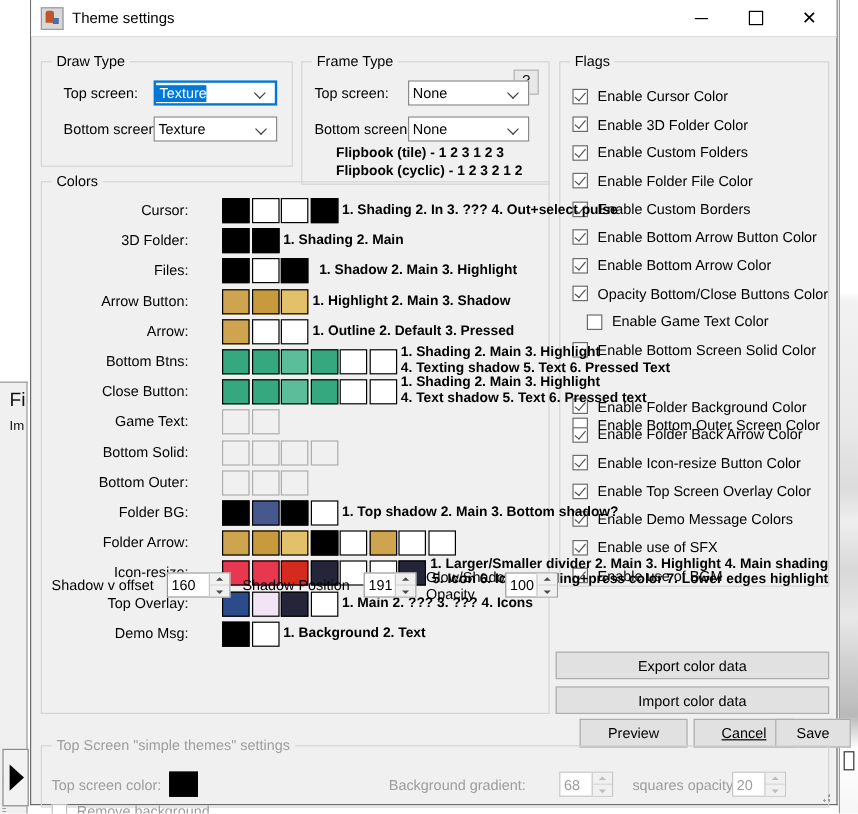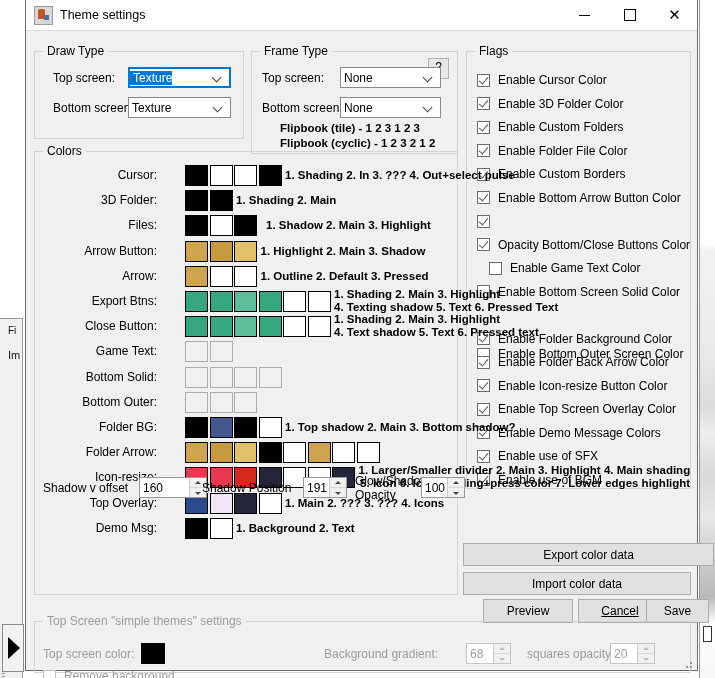--- a/index.html
+++ b/index.html
@@ -23,21 +23,21 @@
     background: #ffffff; border: 1px solid #333;
   }
   .bg-win {
     position: absolute; left: 0; top: 318px; width: 22px; height: 360px;
     background: #f0f0f0; border-right: 1px solid #9a9a9a; border-top: 1px solid #9a9a9a;
   }
   .bg-win-dots {
     position: absolute; left: 2px; top: 330px; width: 3px; height: 300px;
     background: repeating-linear-gradient(180deg,#9b9b9b 0 1px, transparent 1px 3px);
   }
-  .bg-win-title { position: absolute; left: 8px; top: 324px; font-size: 10px; color: #111; }
+  .bg-win-title { position: absolute; left: 8px; top: 324px; font-size: 16px; color: #111; }
   .bg-win-sub   { position: absolute; left: 8px; top: 348px; font-size: 11px; color: #111; }
   .bg-btn {
     position: absolute; left: 6px; top: 624px; width: 16px; height: 20px;
     background: #e1e1e1; border: 1px solid #adadad;
   }
   .bg-play {
     position: absolute; left: 2px; top: 624px; width: 20px; height: 46px;
     background: #f2f2f2; border: 1px solid #8a8a8a;
   }
   .bg-play:after {
@@ -287,20 +287,21 @@
             <div class="cb-row" style="top: 112px;">
               <span class="cb checked"></span>
               <span class="cb-label">Enable Custom Borders</span>
             </div>
             <div class="cb-row" style="top: 135.5px;">
               <span class="cb checked"></span>
               <span class="cb-label">Enable Bottom Arrow Button Color</span>
             </div>
             <div class="cb-row" style="top: 159px;">
               <span class="cb checked"></span>
+              <span class="cb-label">Enable Bottom Arrow Color</span>
             </div>
             <div class="cb-row" style="top: 182.5px;">
               <span class="cb checked"></span>
               <span class="cb-label">Opacity Bottom/Close Buttons Color</span>
             </div>
             <div class="cb-row" style="top: 206px; margin-left: 12px;">
               <span class="cb"></span>
               <span class="cb-label">Enable Game Text Color</span>
             </div>
             <div class="cb-row" style="top: 229.5px;">
@@ -384,21 +385,21 @@
             <div class="crow" style="top: 112.8px;">
               <div class="crow-label">Arrow:</div>
               <div class="sw" title="#cfa44e" style="left: 150px; top: 1px; background: rgb(207, 164, 78);"></div>
               <div class="sw" title="#ffffff" style="left: 174.5px; top: 1px; background: rgb(255, 255, 255);"></div>
               <div class="sw" title="#ffffff" style="left: 199px; top: 1px; background: rgb(255, 255, 255);"></div>
               <div class="crow-desc" style="left: 225.5px; top: 5px;">
                 <div>1. Outline 2. Default 3. Pressed</div>
               </div>
             </div>
             <div class="crow" style="top: 138px;">
-              <div class="crow-label">Export Btns:</div>
+              <div class="crow-label">Bottom Btns:</div>
               <div class="sw" title="#35a87f" style="left: 150px; top: 1px; background: rgb(53, 168, 127);"></div>
               <div class="sw" title="#35a87f" style="left: 174.5px; top: 1px; background: rgb(53, 168, 127);"></div>
               <div class="sw" title="#5cbd9b" style="left: 199px; top: 1px; background: rgb(92, 189, 155);"></div>
               <div class="sw" title="#35a87f" style="left: 223.5px; top: 1px; background: rgb(53, 168, 127);"></div>
               <div class="sw" title="#ffffff" style="left: 248px; top: 1px; background: rgb(255, 255, 255);"></div>
               <div class="sw" title="#ffffff" style="left: 272.5px; top: 1px; background: rgb(255, 255, 255);"></div>
               <div class="crow-desc" style="left: 299px; top: -2px;">
                 <div>1. Shading 2. Main 3. Highlight</div>
                 <div>4. Texting shadow 5. Text 6. Pressed Text</div>
               </div>
@@ -483,21 +484,21 @@
               <div class="crow-label">Demo Msg:</div>
               <div class="sw" title="#000000" style="left: 150px; top: 1px; background: rgb(0, 0, 0);"></div>
               <div class="sw" title="#ffffff" style="left: 174.5px; top: 1px; background: rgb(255, 255, 255);"></div>
               <div class="crow-desc" style="left: 201px; top: 5px;">
                 <div>1. Background 2. Text</div>
               </div>
             </div>
           </div>
 
         <div class="lbl" style="left:8px; top:329px;">Shadow v offset</div>
-        <div class="spin" style="left:104px; top:325px; width:68px;text-align:right;">
+        <div class="spin" style="left:104px; top:325px; width:53px;text-align:right;">
           <span class="sval">160</span>
           <span class="sbtns">
               <span class="sb"></span>
               <span class="sb"></span>
             </span>
         </div>
         <div class="lbl" style="left:167px; top:329px;">Shadow Position</div>
         <div class="spin" style="left:268px; top:325px; width:44px;">
           <span class="sval">191</span>
           <span class="sbtns">
@@ -509,21 +510,21 @@
         <div class="lbl" style="left:320px; top:336px;">Opacity</div>
         <div class="spin" style="left:386px; top:325px; width:44px;">
           <span class="sval">100</span>
           <span class="sbtns">
               <span class="sb"></span>
               <span class="sb"></span>
             </span>
         </div>
       </div>
 
-      <div class="btn" style="left:437px; top:512px; width:251px; height:23px;">Export color data</div>
+      <div class="btn" style="left:437px; top:512px; width:228px; height:23px;">Export color data</div>
       <div class="btn" style="left:437px; top:541px; width:228px; height:23px;">Import color data</div>
       <div class="btn" style="left:457px; top:568px; width:90px; height:24px;">Preview</div>
       <div class="btn" style="left:552px; top:568px; width:84px; height:24px;text-decoration:underline;">Cancel</div>
       <div class="btn" style="left:620px; top:568px; width:63px; height:24px;">Save</div>
 
       <div class="group dim" id="grp-simple">
         <div class="legend">Top Screen "simple themes" settings</div>
         <div class="lbl dim" style="left:8px; top:25px;">Top screen color:</div>
         <div class="sw" id="sw-topscreen" style="left: 106px; top: 21px; width: 24px; height: 21px; border-color: rgb(0, 0, 0); background: rgb(0, 0, 0);"></div>
         <div class="cb-row" style="left:8px; top:44px;">

